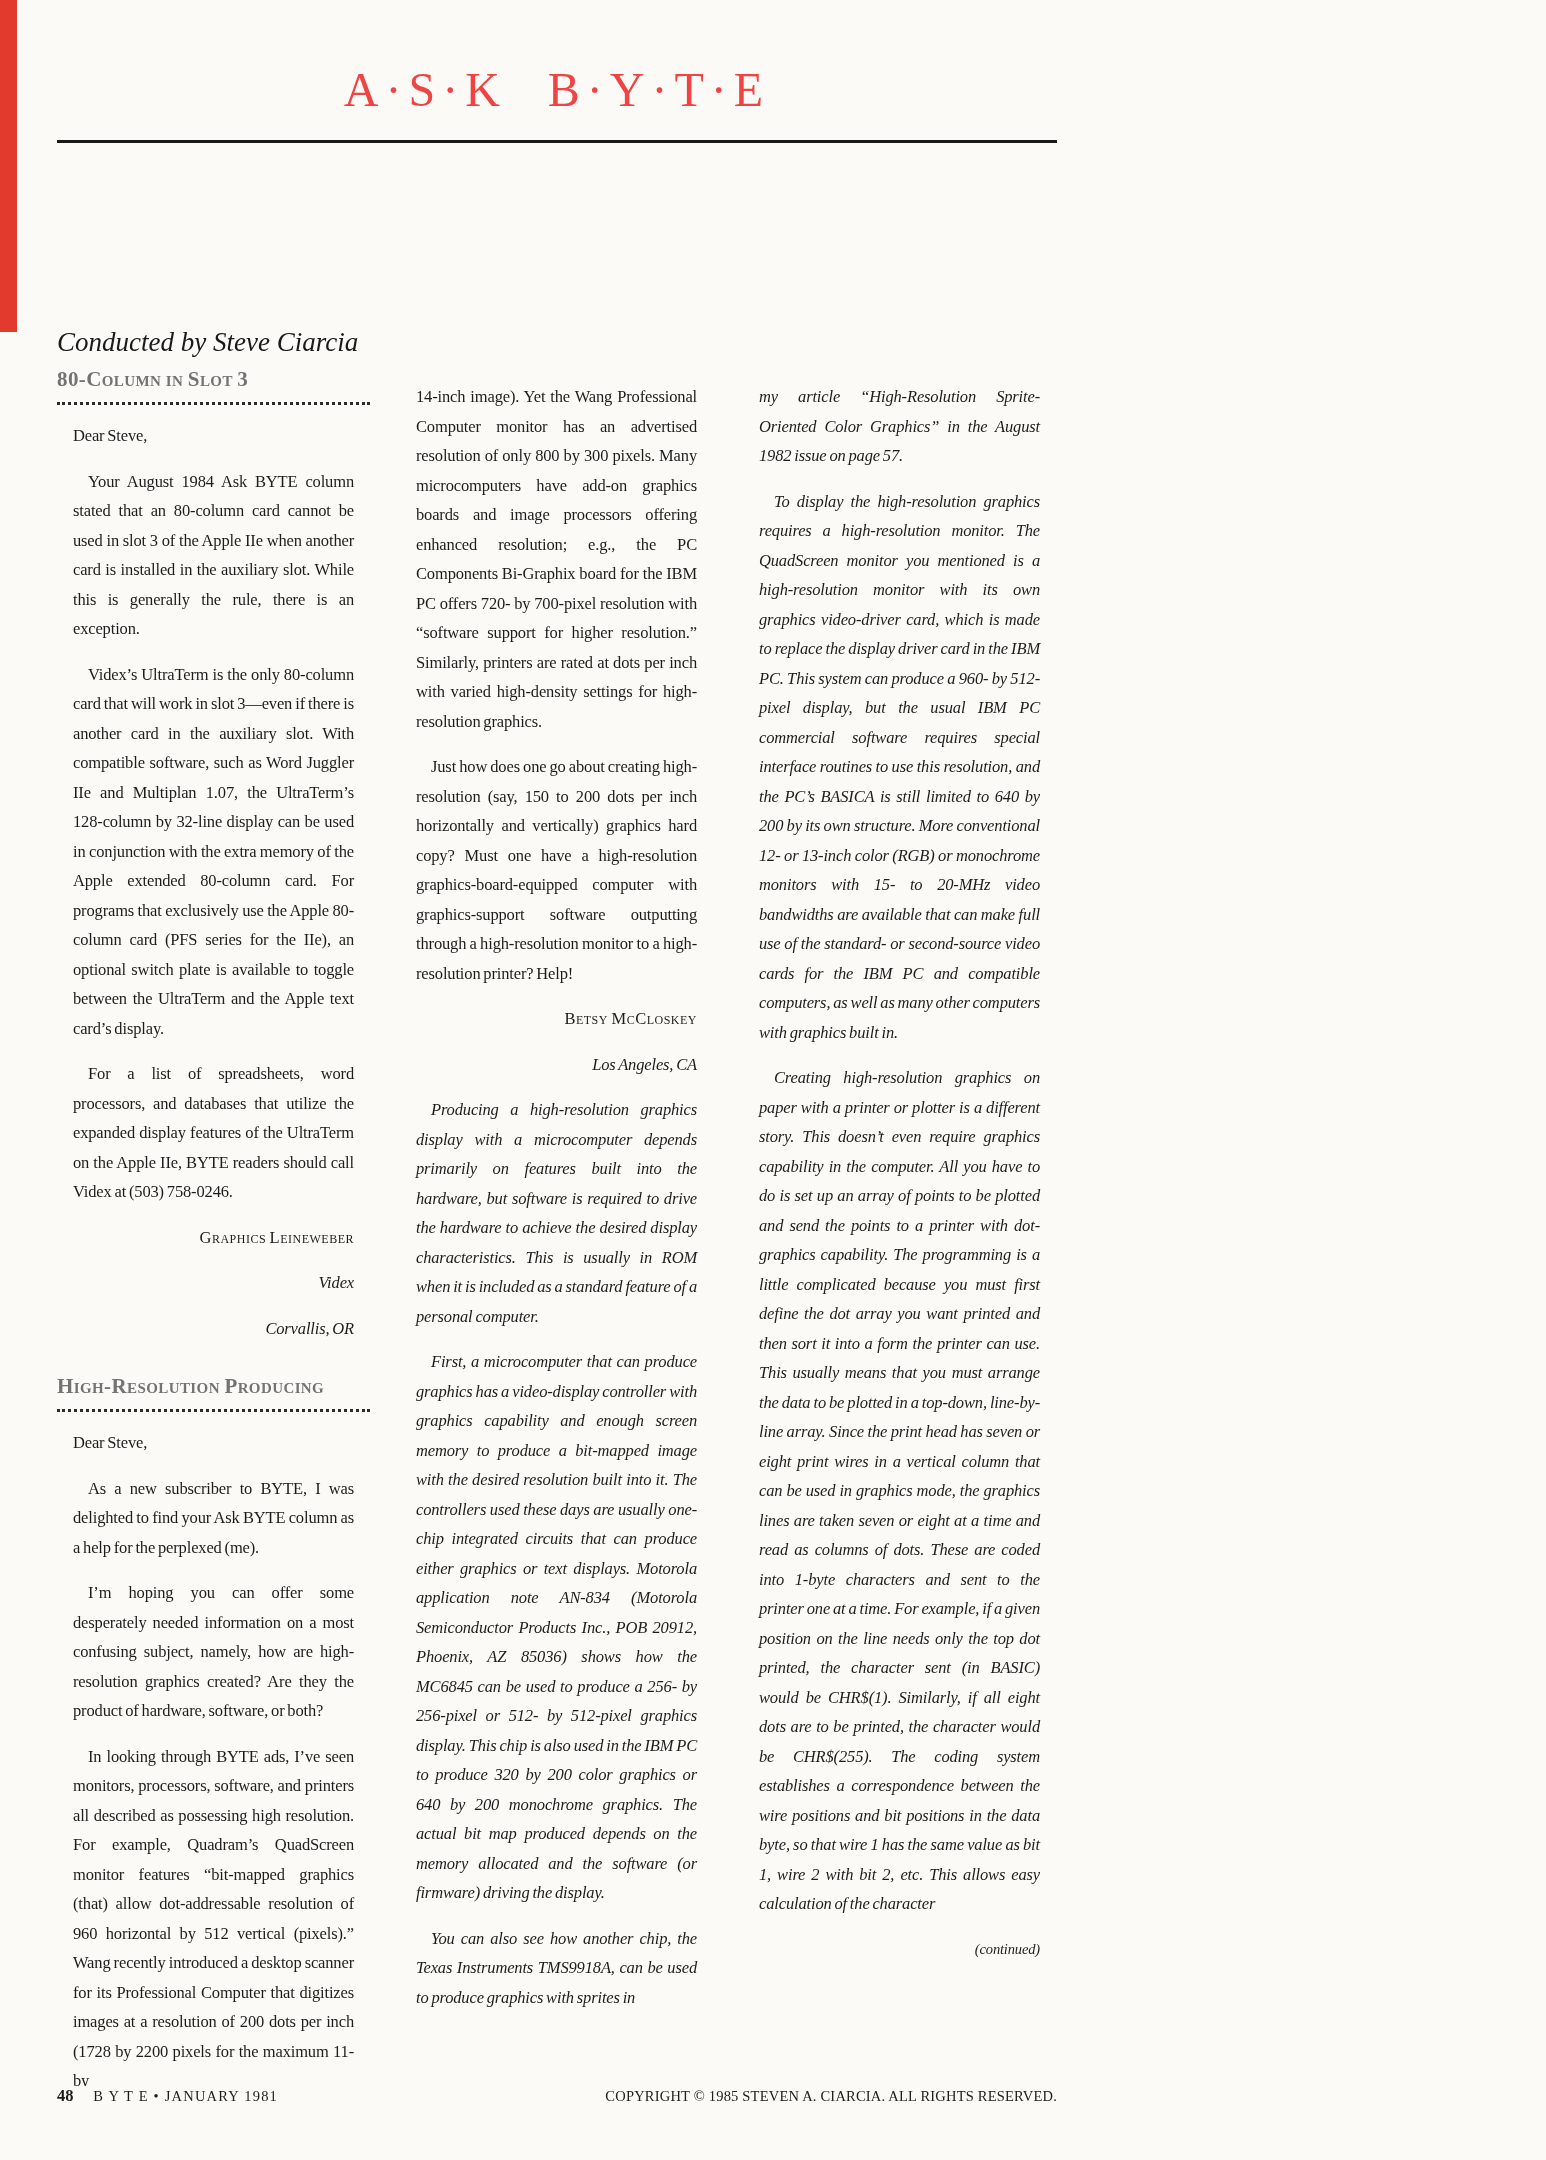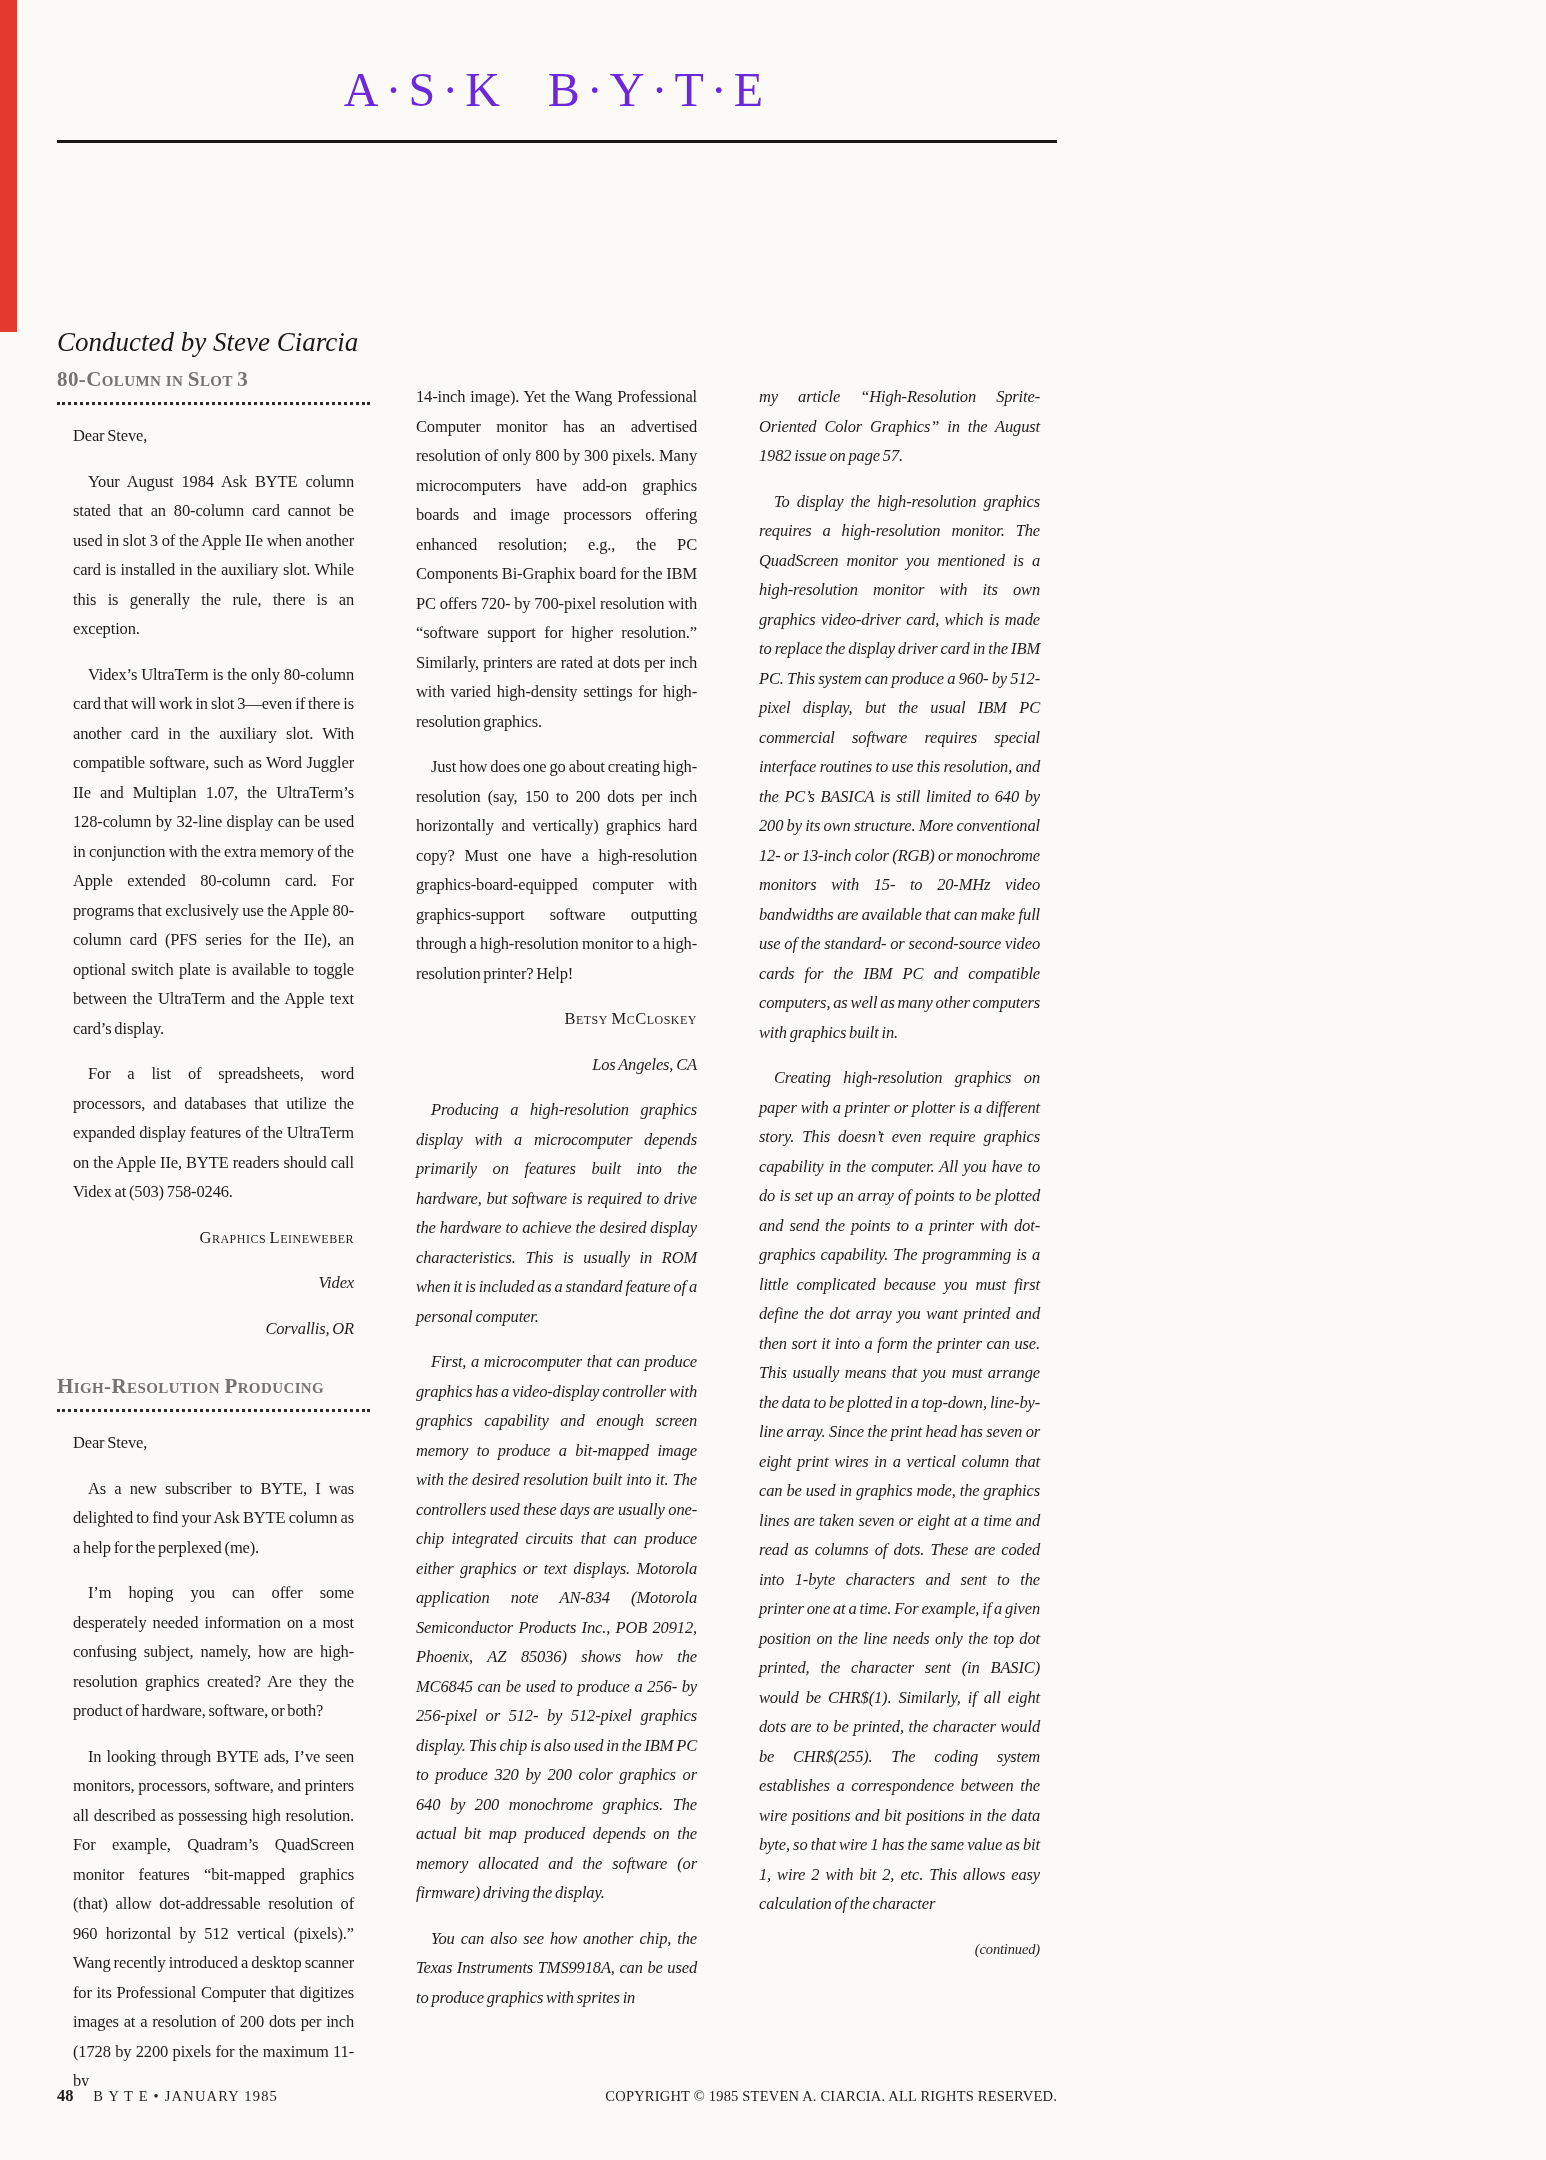--- a/index.html
+++ b/index.html
@@ -27,21 +27,21 @@
     top: 62px; left: 57px;
     width: 1000px;
     text-align: center;
   }
   .masthead h1 {
     margin: 0;
     font-size: 48px;
     font-weight: normal;
     letter-spacing: 7px;
     word-spacing: 22px;
-    color: #6d28d9;
+    color: #ef4444;
   }
   .title-rule {
     position: absolute;
     top: 140px; left: 57px;
     width: 1000px;
     border-top: 3px solid #1a1918;
   }
 
   .byline {
     position: absolute;
@@ -176,18 +176,18 @@
       <p class="answer ind">To display the high-resolution graphics requires a high-resolution monitor. The QuadScreen monitor you mentioned is a high-resolution monitor with its own graphics video-driver card, which is made to replace the display driver card in the IBM PC. This system can produce a 960- by 512-pixel display, but the usual IBM PC commercial software requires special interface routines to use this resolution, and the PC’s BASICA is still limited to 640 by 200 by its own structure. More conventional 12- or 13-inch color (RGB) or monochrome monitors with 15- to 20-MHz video bandwidths are available that can make full use of the standard- or second-source video cards for the IBM PC and compatible computers, as well as many other computers with graphics built in.</p>
       <p class="answer ind">Creating high-resolution graphics on paper with a printer or plotter is a different story. This doesn’t even require graphics capability in the computer. All you have to do is set up an array of points to be plotted and send the points to a printer with dot-graphics capability. The programming is a little complicated because you must first define the dot array you want printed and then sort it into a form the printer can use. This usually means that you must arrange the data to be plotted in a top-down, line-by-line array. Since the print head has seven or eight print wires in a vertical column that can be used in graphics mode, the graphics lines are taken seven or eight at a time and read as columns of dots. These are coded into 1-byte characters and sent to the printer one at a time. For example, if a given position on the line needs only the top dot printed, the character sent (in BASIC) would be CHR$(1). Similarly, if all eight dots are to be printed, the character would be CHR$(255). The coding system establishes a correspondence between the wire positions and bit positions in the data byte, so that wire 1 has the same value as bit 1, wire 2 with bit 2, etc. This allows easy calculation of the character</p>
       <p class="continued">(continued)</p>
     </section>
 
   </main>
 
   <footer class="footer">
     <div class="footer-left">
       <span class="page-num">48</span>
-      <span class="issue">B Y T E • JANUARY 1985</span>
+      <span class="issue">B Y T E • JANUARY 1981</span>
     </div>
     <div class="footer-right">COPYRIGHT © 1985 STEVEN A. CIARCIA. ALL RIGHTS RESERVED.</div>
   </footer>
 
 </div>
 
 </body></html>

